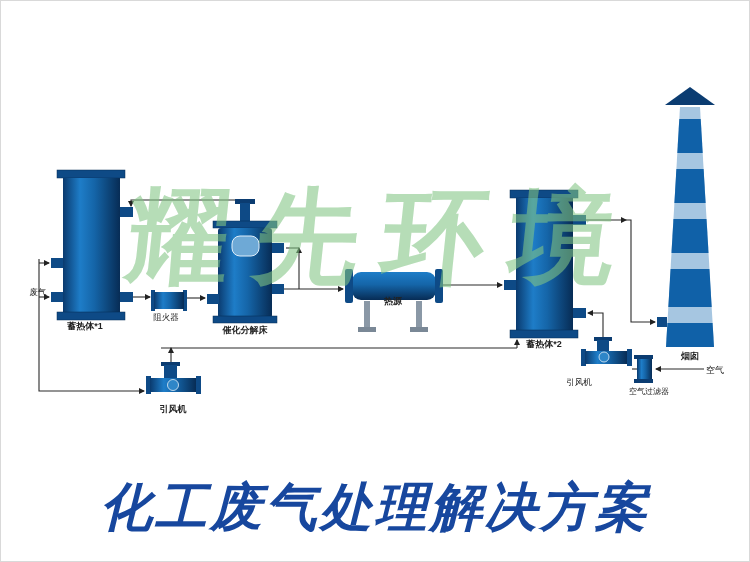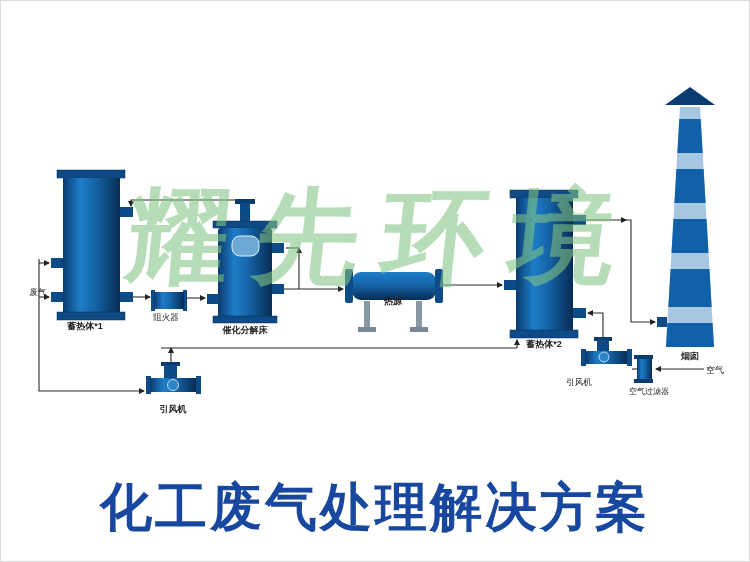--- a/index.html
+++ b/index.html
@@ -11,21 +11,21 @@
   .diagram-svg{position:absolute;left:0;top:0;z-index:1;}
   .watermark{
     position:absolute;left:126px;top:184px;z-index:5;
     font-size:104px;font-weight:700;letter-spacing:24px;line-height:1;
     color:#82c584;opacity:0.58;white-space:nowrap;
     transform:skewX(-6deg);pointer-events:none;
     font-family:"Liberation Sans", sans-serif;
   }
   .main-title{
     position:absolute;left:0;top:472px;width:100%;z-index:4;
-    text-align:center;font-size:52px;font-weight:700;
+    text-align:center;font-size:52px;font-weight:700;font-style:italic;
     letter-spacing:3px;color:#17479e;
     font-family:"Liberation Serif", serif;
   }
   svg text{fill:#222;font-family:"Liberation Sans", sans-serif;}
 </style>
 </head>
 <body>
 
 <div class="canvas">
 

